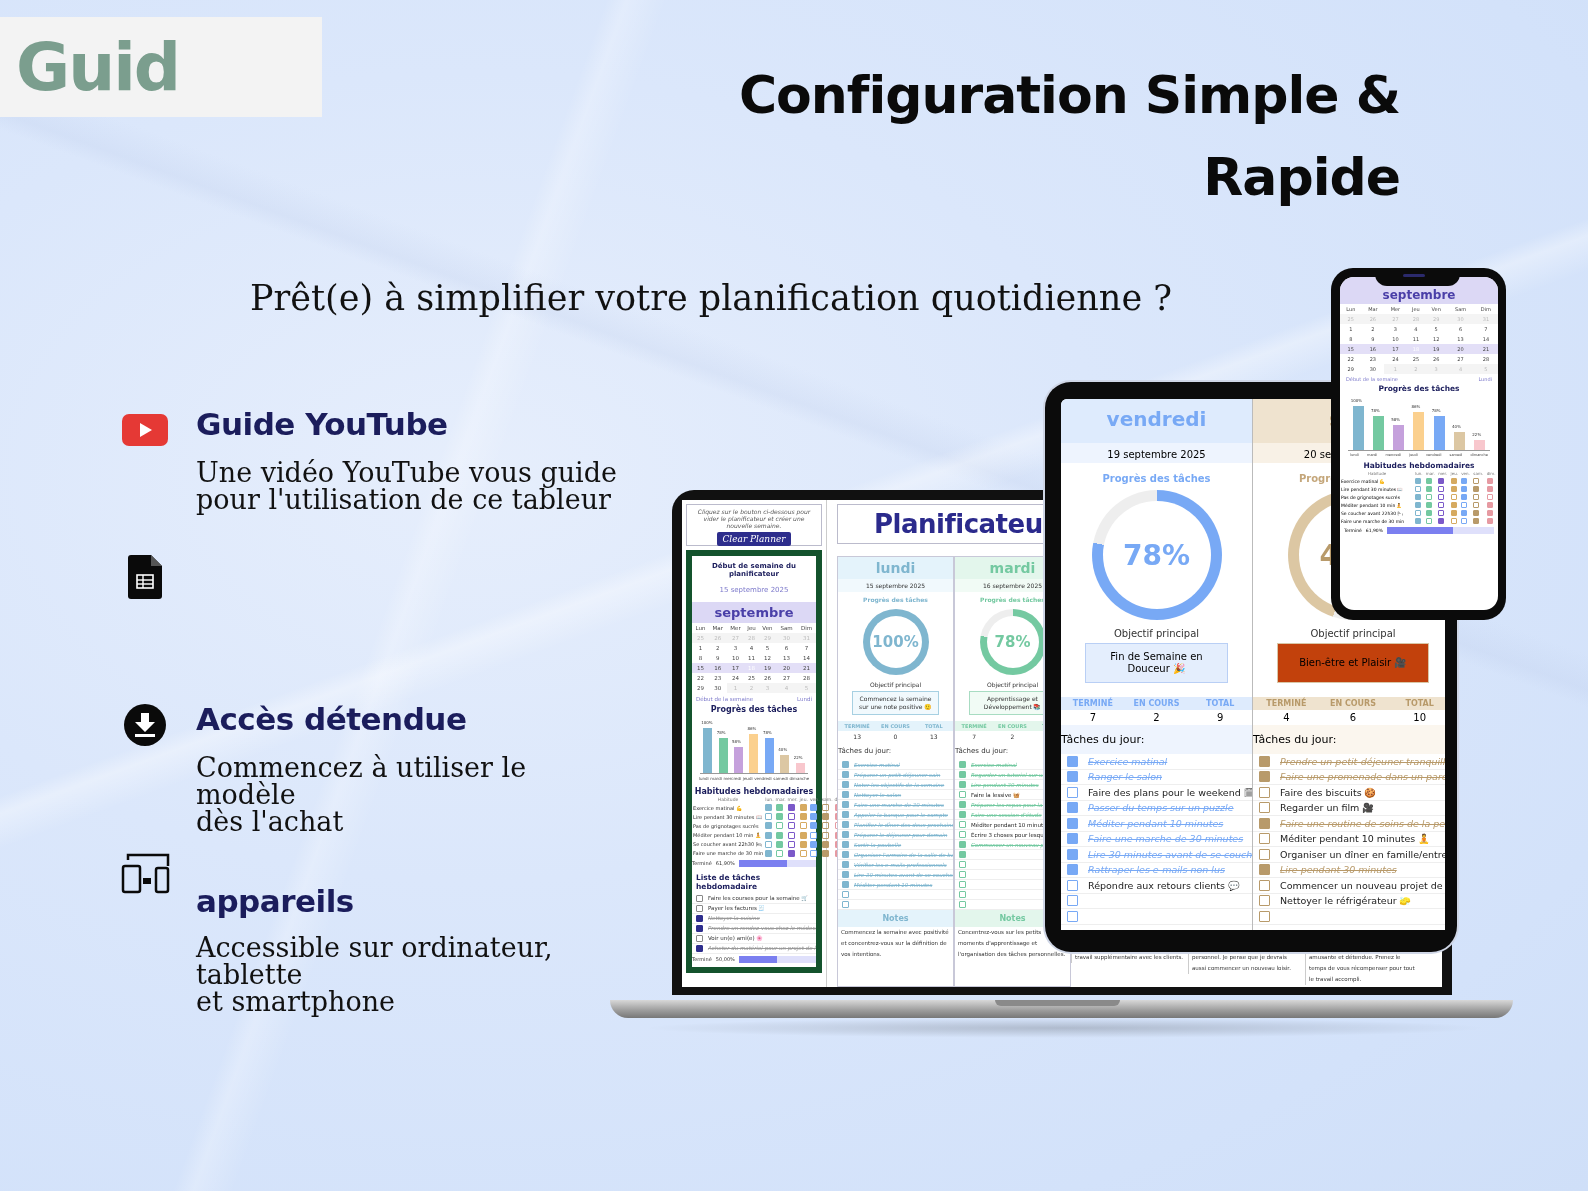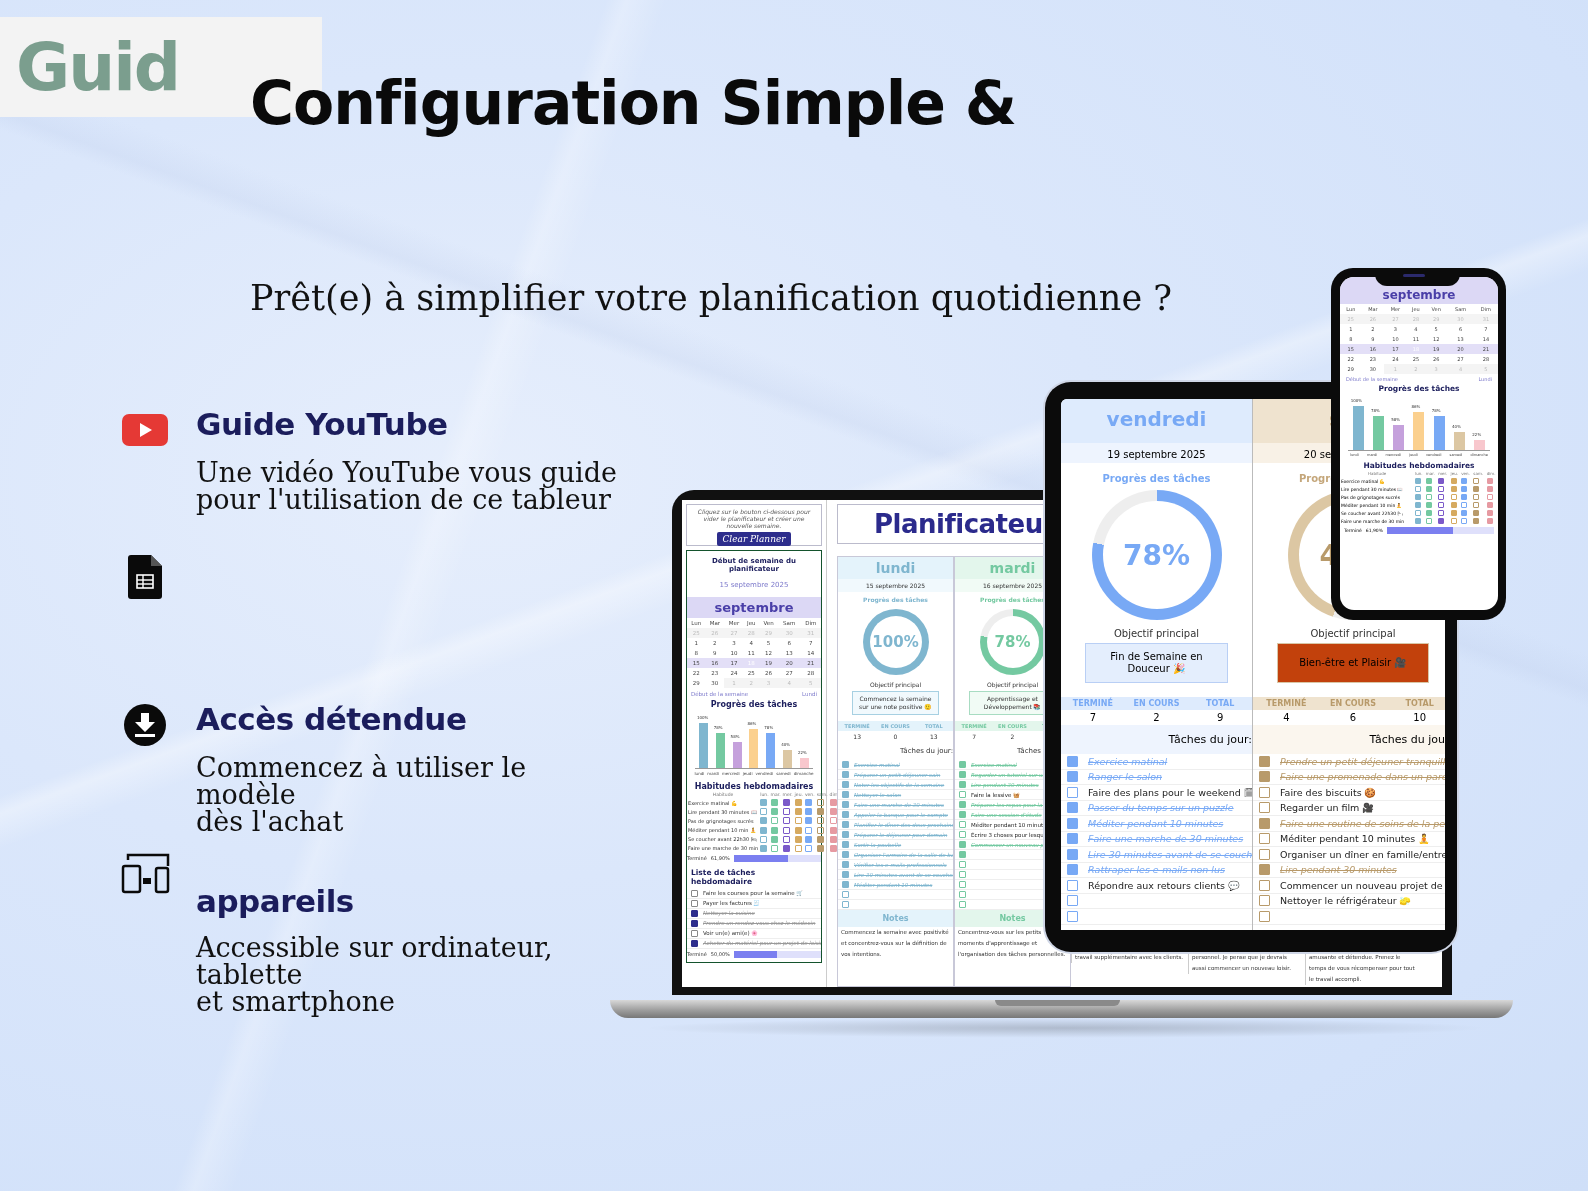--- a/index.html
+++ b/index.html
@@ -8,22 +8,22 @@
  background:radial-gradient(ellipse at 30% 40%,#e6eefc 0%,#dbe7fb 40%,#d3e2fa 80%,#cfdff8 100%);}
 .marble{position:absolute;inset:0;pointer-events:none;
  background:
   linear-gradient(160deg,transparent 45%,rgba(255,255,255,.35) 46%,transparent 48%),
   linear-gradient(20deg,transparent 60%,rgba(190,205,235,.25) 61%,transparent 63%),
   linear-gradient(110deg,transparent 30%,rgba(255,255,255,.25) 31%,transparent 33%);}
 .logo{position:absolute;left:0;top:17px;width:322px;height:100px;background:#f3f3f3;
  display:flex;align-items:center;padding-left:16px;}
 .logo .g{font-family:"DejaVu Sans",sans-serif;font-weight:bold;font-size:66px;color:#7b9e8e;letter-spacing:-2px}
 .logo .e{font-family:"DejaVu Serif",serif;font-style:italic;font-size:70px;color:#cdbdea;letter-spacing:-1px}
-.title{position:absolute;left:250px;width:1150px;top:62px;text-align:left;
- font-family:"DejaVu Sans",sans-serif;font-weight:bold;font-size:60px;line-height:82px;color:#0a0a0a;letter-spacing:-1px}
+.title{position:absolute;left:250px;width:1150px;top:54px;text-align:right;
+ font-family:"DejaVu Sans",sans-serif;font-weight:bold;font-size:52px;line-height:82px;color:#0a0a0a;letter-spacing:-1px}
 .subtitle{position:absolute;left:250px;width:1030px;top:278px;text-align:left;
  font-family:"DejaVu Serif",serif;font-size:35px;color:#111}
 .feature{position:absolute;left:120px;width:500px}
 .feature .ficon{position:absolute;left:0;top:0;width:50px;height:50px;display:flex;align-items:center;justify-content:center}
 .feature h3{position:absolute;left:76px;top:0;font-family:"DejaVu Sans",sans-serif;font-weight:bold;font-size:31px;line-height:34px;color:#1b1d5c;letter-spacing:-.5px;width:440px}
 .feature p{position:absolute;left:76px;font-family:"DejaVu Serif",serif;font-size:27px;line-height:27px;color:#111;width:430px}
 
 
 .laptop{position:absolute;left:672px;top:490px;width:780px;height:505px;background:#111;border-radius:22px 22px 0 0}
 .laptop .screen{position:absolute;left:10px;top:10px;right:10px;bottom:8px;background:#fff;overflow:hidden;font-size:7px;color:#333}
@@ -61,21 +61,21 @@
 .day .ddate{font-size:6px;text-align:center;padding:3px 0;color:#333}
 .day .plabel{font-weight:bold;font-size:6px;text-align:center;margin-top:4px}
 .ring{margin:6px auto 0;border-radius:50%;display:flex;align-items:center;justify-content:center;font-weight:bold}
 .ring .hole{background:#fff;border-radius:50%;display:flex;align-items:center;justify-content:center}
 .obj-label{font-size:6px;text-align:center;margin-top:6px;color:#333}
 .obj-box{margin:3px 14px;border:1px solid #aaa;font-size:6px;text-align:center;padding:3px;line-height:8px}
 .stats{display:flex;font-size:5px;font-weight:bold;margin-top:6px}
 .stats div{flex:1;text-align:center;padding:2px 0}
 .statv{display:flex;font-size:6px}
 .statv div{flex:1;text-align:center;padding:2px 0}
-.tlabel{font-size:7px;text-align:right;margin:5px 0}
+.tlabel{font-size:7px;text-align:left;margin:5px 0}
 .task{display:flex;align-items:center;gap:5px;padding:1px 4px;border-bottom:1px solid #eee;font-size:5.5px;height:10px;white-space:nowrap;overflow:hidden}
 .task .cb{width:7px;height:7px;flex:0 0 7px}
 .task.done .t{text-decoration:line-through;font-style:italic}
 .notes-h{font-weight:bold;font-size:8px;text-align:center;padding:4px 0}
 .notes-t{font-size:5.5px;line-height:11px;padding:0 3px}
 
 
 .tablet{position:absolute;left:1045px;top:382px;width:412px;height:570px;background:#0b0b0b;border-radius:26px;box-shadow:0 0 0 2px #cfd6e6}
 .tablet .screen{position:absolute;left:16px;top:17px;right:12px;bottom:22px;background:#fff;overflow:hidden;border-radius:6px 0 0 0}
 .tcol{position:absolute;top:0;bottom:0;width:192px;border-right:1px solid #bbb}
@@ -100,20 +100,21 @@
 <body>
 
 <div class="marble"></div>
 
 <div class="logo">
   <span class="g">Guid</span>
 </div>
 
 <h1 class="title">
   <span>Configuration Simple &amp;</span><br>
+  <span>Rapide</span>
 </h1>
 <div class="subtitle">Prêt(e) à simplifier votre planification quotidienne ?</div>
 
 <div class="feature" style="top:405px;height:110px">
   <div class="ficon">
     <svg width="46" height="32" viewBox="0 0 46 32">
         <rect x="0" y="0" width="46" height="32" rx="7" fill="#e53935"></rect>
         <polygon points="18,9 18,23 30,16" fill="#fff"></polygon>
       </svg>
   </div>
@@ -161,21 +162,21 @@
 
 <div class="laptop-shadow"></div>
 <div class="laptop">
   <div class="screen">
 
     <div class="lp-side">
       <div class="lp-clearbox">
         <div>Cliquez sur le bouton ci-dessous pour vider le planificateur et créer une nouvelle semaine.</div>
         <div class="lp-clearbtn">Clear Planner</div>
       </div>
-      <div style="margin:4px;border:1px solid #14532d;padding-bottom:4px">
+      <div style="margin:4px;border:6px solid #14532d;padding-bottom:4px">
         <div class="lp-startlbl">Début de semaine du planificateur</div>
         <div class="lp-startdate">15 septembre 2025</div>
         <div class="month" style="font-size:13px;padding:3px 0">septembre</div>
         <table class="cal">
           <tbody>
               <tr>
                 <td>Lun</td>
                 <td>Mar</td>
                 <td>Mer</td>
                 <td>Jeu</td>

